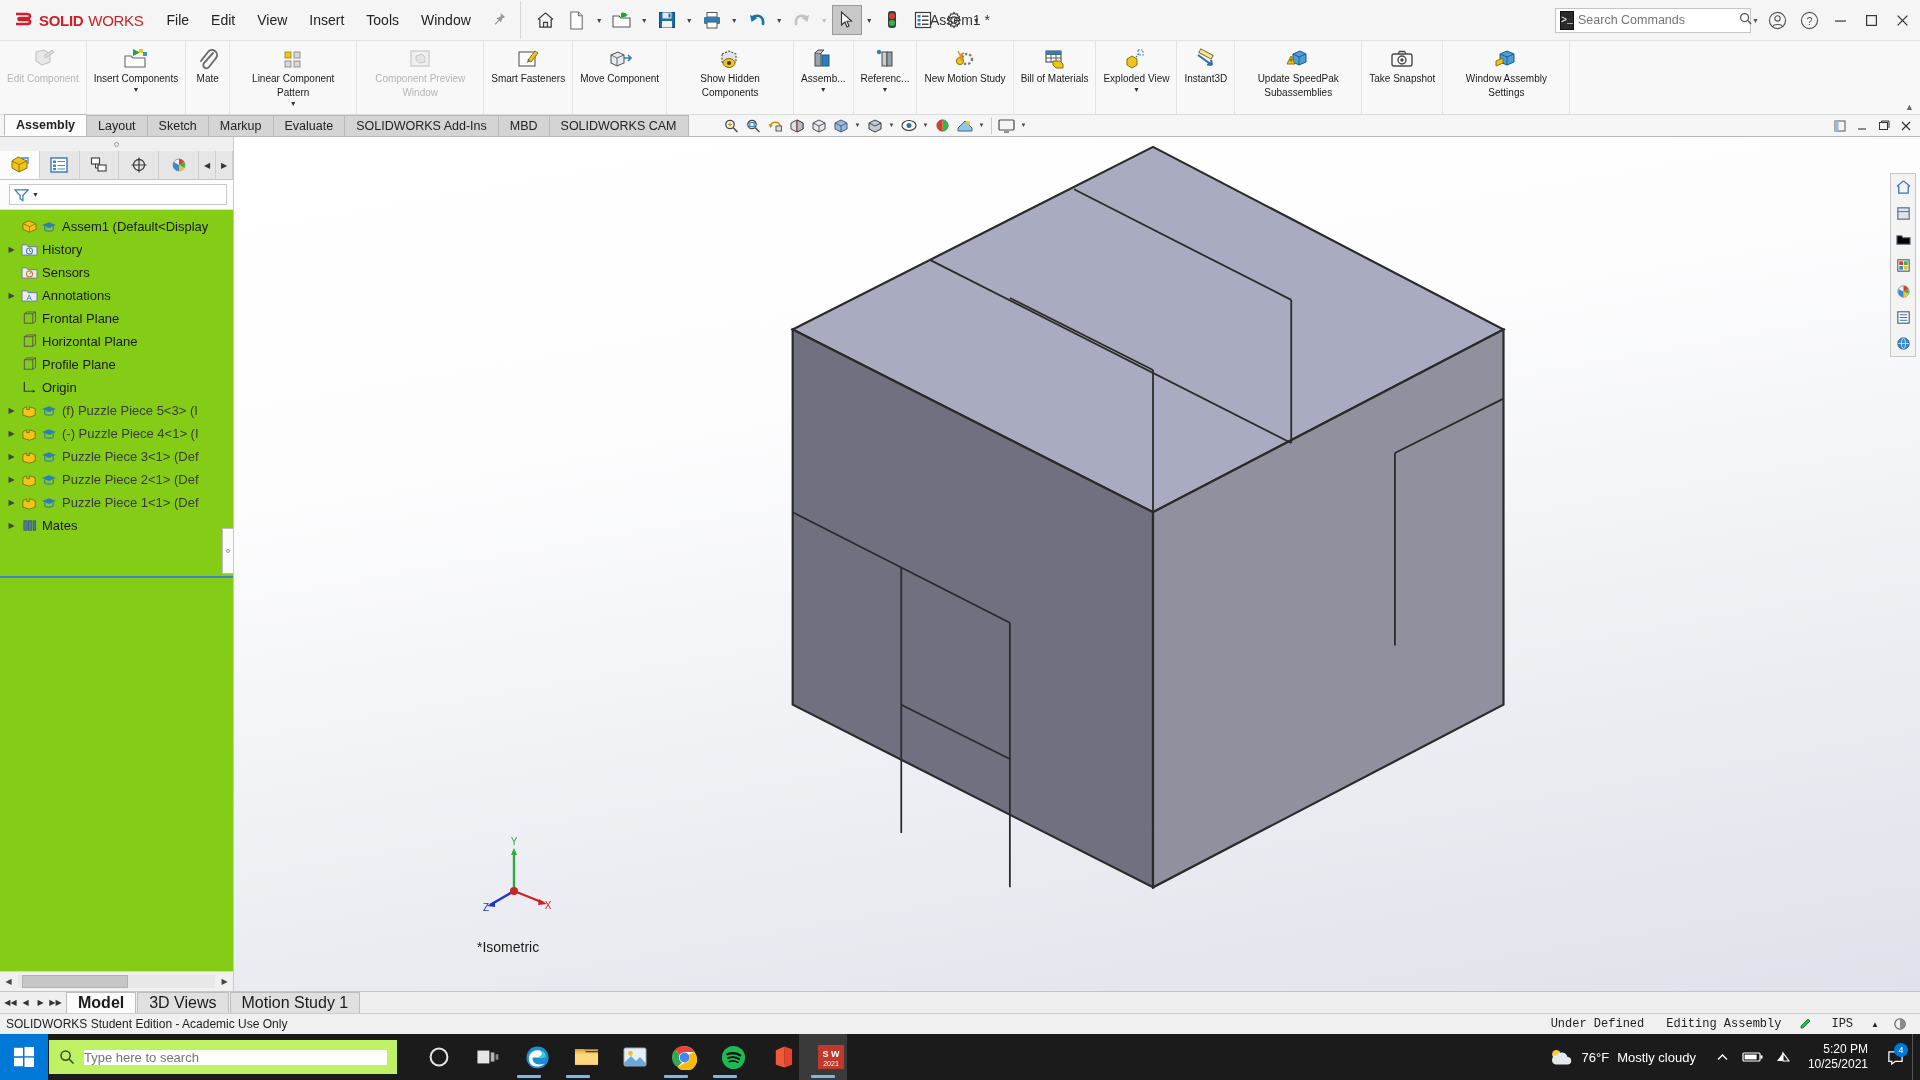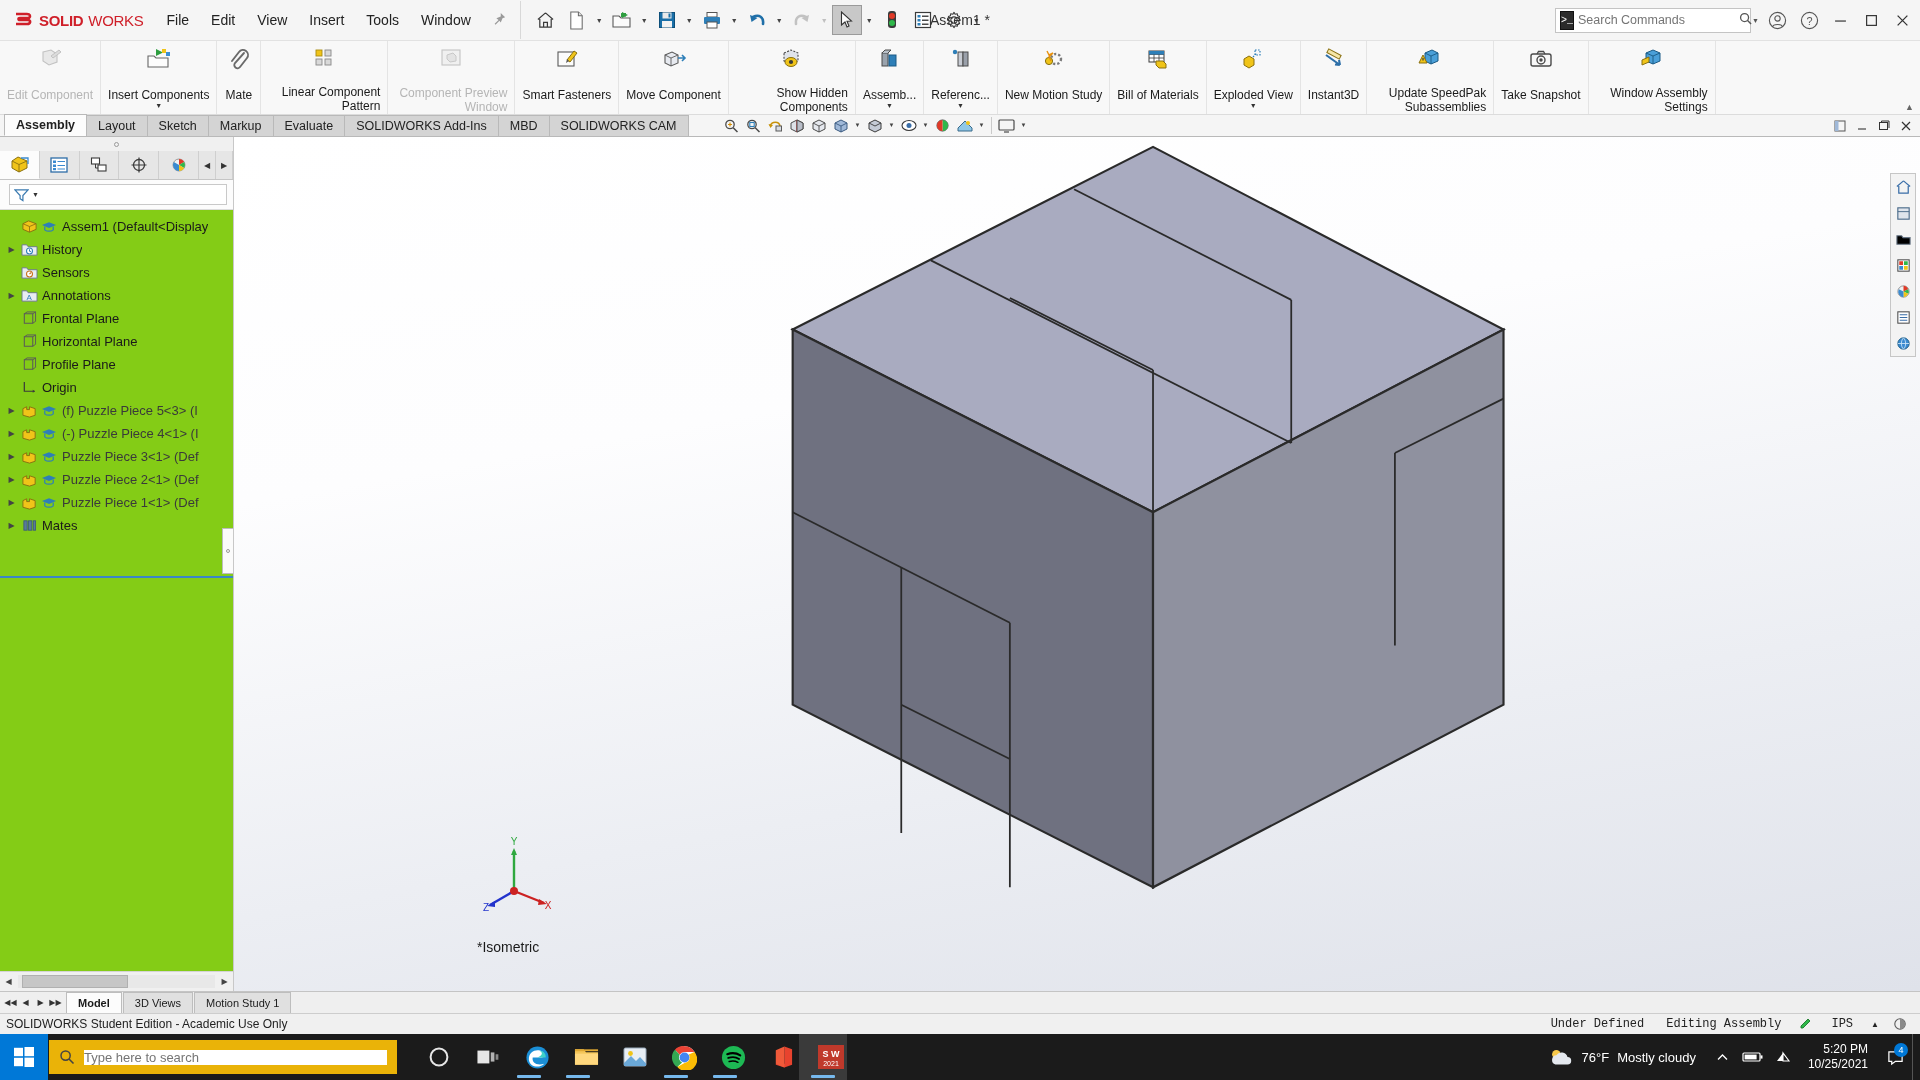--- a/index.html
+++ b/index.html
@@ -68,21 +68,21 @@
     border-bottom: 1px solid #dcdcdc; flex: none; position: relative;
   }
   .rb {
     display: flex; flex-direction: column; align-items: center; justify-content: flex-start;
     padding: 4px 7px 0 7px; cursor: default; position: relative; min-width: 44px;
     border-right: 1px solid #e4e4e4;
   }
   .rb.dis { color: #b3b3b3; }
   .rb .ricon { height: 27px; display: flex; align-items: center; justify-content: center; }
   .rb .rlabel {
-    font-size: 12px; text-align: right; line-height: 14px; margin-top: 16px;
+    font-size: 10px; text-align: center; line-height: 14px; margin-top: 0;
     max-width: 112px; color: #1a1a1a;
   }
   .rb.dis .rlabel { color: #b5b5b5; }
   .rb .rcaret { font-size: 7px; color: #333; margin-top: 1px; line-height: 6px; }
   .ribbon-collapse { position: absolute; right: 6px; bottom: 2px; font-size: 9px; color: #666; }
 
   
   .tabrow {
     height: 22px; background: #f5f5f5; display: flex; align-items: flex-end;
     flex: none; position: relative; border-bottom: 1px solid #b9b9b9;
@@ -165,21 +165,21 @@
   
   .bottombar {
     height: 22px; background: #efefef; display: flex; align-items: stretch;
     border-top: 1px solid #c4c4c4; flex: none;
   }
   .bnav { display: flex; align-items: center; padding: 0 3px; gap: 0; }
   .bnav span {
     width: 15px; text-align: center; font-size: 8px; color: #333; cursor: default;
   }
   .btab {
-    padding: 0 11px; display: flex; align-items: center; font-size: 11px;
+    padding: 0 11px; display: flex; align-items: center; font-size: 16px;
     background: #e0e0e0; border: 1px solid #bdbdbd; border-bottom: none; margin-right: 1px;
     cursor: default; color: #1a1a1a;
   }
   .btab.active { background: #fcfcfc; font-weight: bold; }
 
   
   .statusbar {
     height: 21px; background: #f0f0f0; display: flex; align-items: center;
     border-top: 1px solid #cdcdcd; font-size: 12px; color: #222; flex: none; padding-left: 6px;
   }
@@ -189,21 +189,21 @@
 
   
   .taskbar {
     height: 46px; background: #1b1b1b; display: flex; align-items: center; flex: none;
   }
   .tb-start {
     width: 48px; height: 46px; display: flex; align-items: center; justify-content: center;
     background: #0078d7; cursor: default;
   }
   .tb-search {
-    width: 348px; height: 34px; background: #eab308; display: flex; align-items: center;
+    width: 348px; height: 34px; background: #bef264; display: flex; align-items: center;
     margin-left: 1px; padding: 0 10px; gap: 9px;
   }
   .tb-search input {
     border: none; outline: none; flex: 1; font-size: 13px; color: #444;
     font-family: "Liberation Sans", sans-serif;
   }
   .tb-apps { display: flex; align-items: center; margin-left: 10px; gap: 1px; }
   .tb-app {
     width: 48px; height: 46px; display: flex; align-items: center; justify-content: center;
     position: relative; cursor: default; padding-left: 16px;

